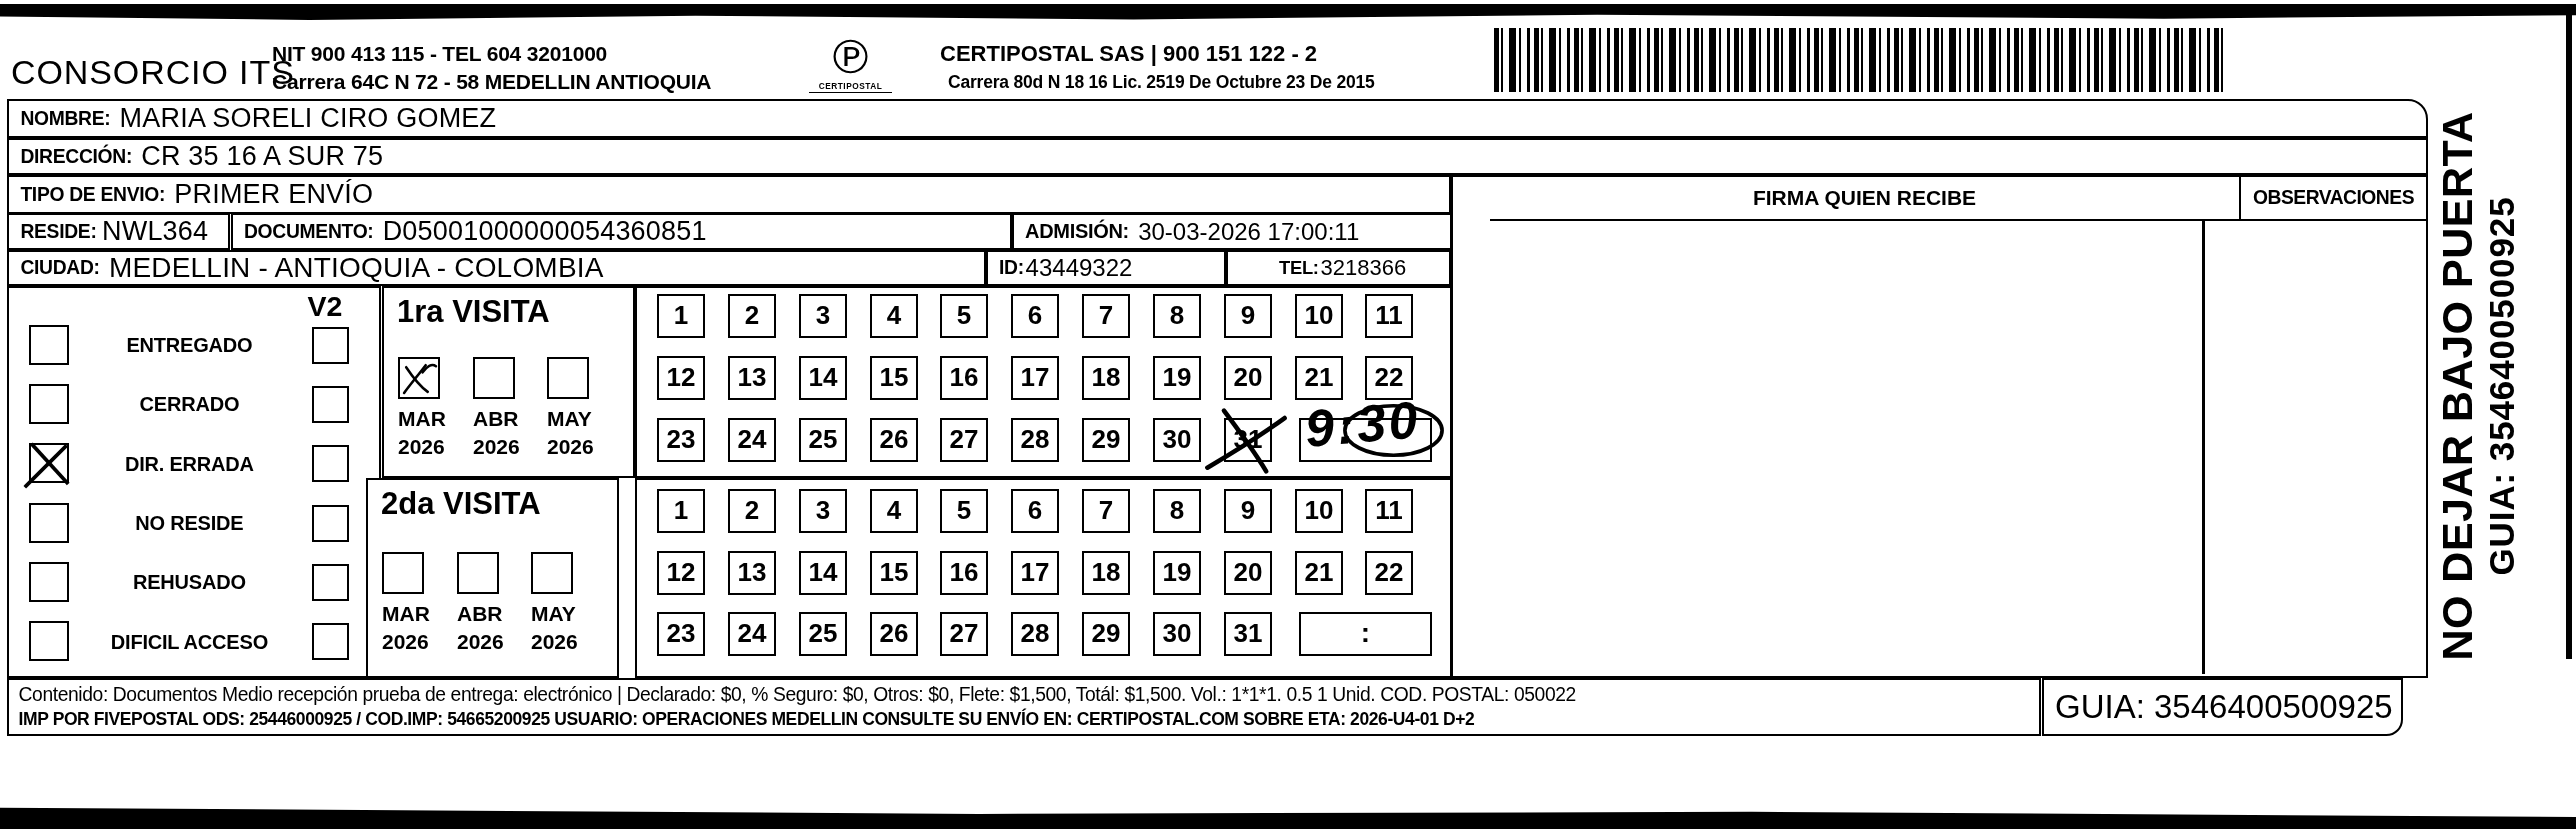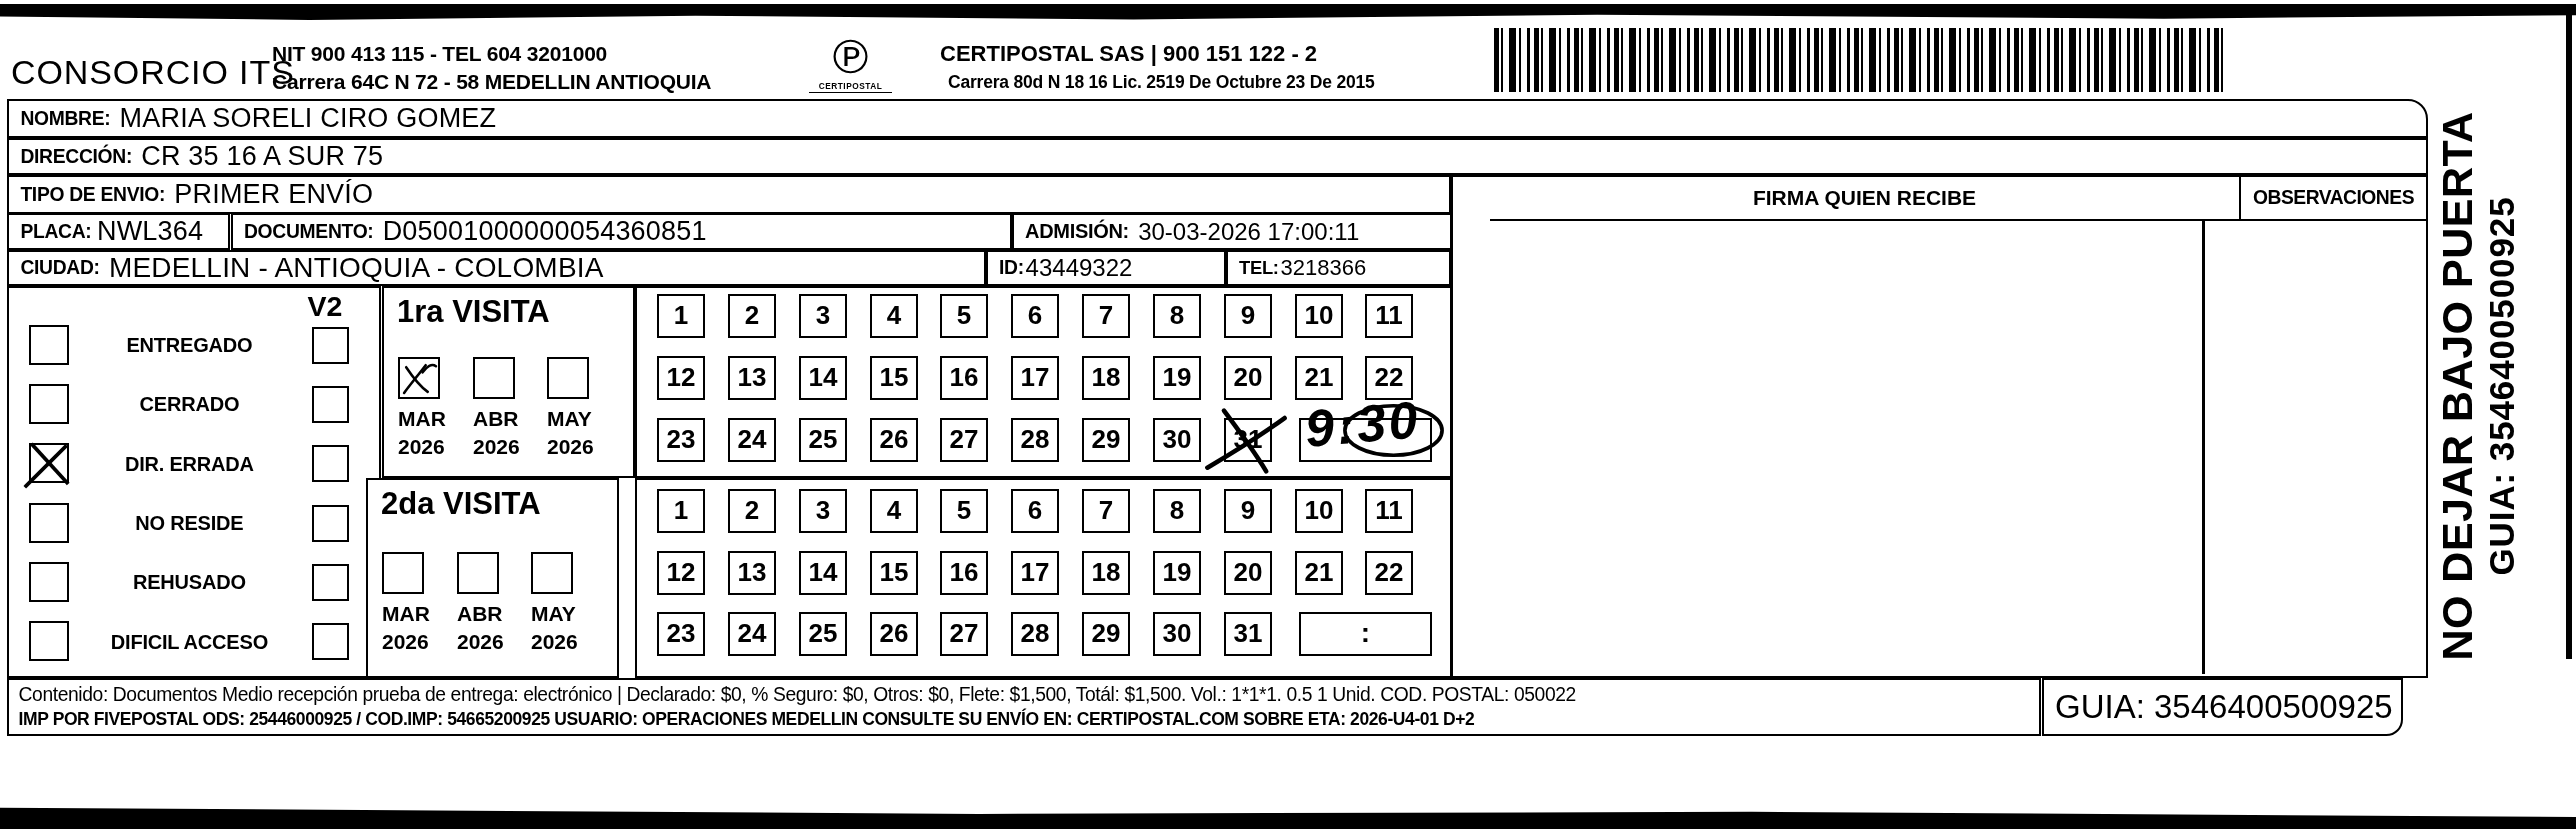--- a/index.html
+++ b/index.html
@@ -91,42 +91,42 @@
     <span class="lbl">DIRECCIÓN:</span>
     <span class="val">CR 35 16 A SUR 75</span>
   </div>
 
   <div class="box row" style="left:7.4px;top:175px;width:1444px;height:39px;">
     <span class="lbl">TIPO DE ENVIO:</span>
     <span class="val">PRIMER ENVÍO</span>
   </div>
 
   <div class="box row" style="left:7.4px;top:213px;width:223px;height:37px;gap:5.5px;">
-    <span class="lbl">PLACA:</span>
+    <span class="lbl">RESIDE:</span>
     <span class="val">NWL364</span>
   </div>
   <div class="box row" style="left:231px;top:213px;width:781px;height:37px;">
     <span class="lbl">DOCUMENTO:</span>
     <span class="val">D05001000000054360851</span>
   </div>
   <div class="box row" style="left:1012px;top:213px;width:440px;height:37px;">
     <span class="lbl" style="font-size:20px;">ADMISIÓN:</span>
     <span class="val-m">30-03-2026 17:00:11</span>
   </div>
 
   <div class="box row" style="left:7.4px;top:250px;width:979px;height:36px;">
     <span class="lbl">CIUDAD:</span>
     <span class="val" style="font-size:28px;">MEDELLIN - ANTIOQUIA - COLOMBIA</span>
   </div>
   <div class="box row" style="left:986px;top:250px;width:240px;height:36px;gap:1.8px;">
     <span class="lbl">ID:</span>
     <span class="val-m">43449322</span>
   </div>
   <div class="box row" style="left:1226px;top:250px;width:225px;height:36px;gap:1.8px;">
-    <span class="lbl" style="font-size:18.4px;">TEL:</span>
+    <span class="lbl" style="font-size:18.4px;margin-left:40px;">TEL:</span>
     <span class="val-s">3218366</span>
   </div>
 
   <div class="box" id="status-panel" style="left:7.4px;top:286px;width:374px;height:392px;">
     <div class="vhead" style="left:20px;margin-top:32px;">V1</div>
     <div class="vhead" style="left:298px;">V2</div>
     <div id="status-rows" class="abs" style="left:0;top:0;width:100%;height:100%;">
         <div class="sbox" style="left: 20px; top: 37px;"></div>
         <div class="slabel" style="top: 46px;">ENTREGADO</div>
         <div class="sbox s2" style="left: 303px; top: 39px;"></div>

